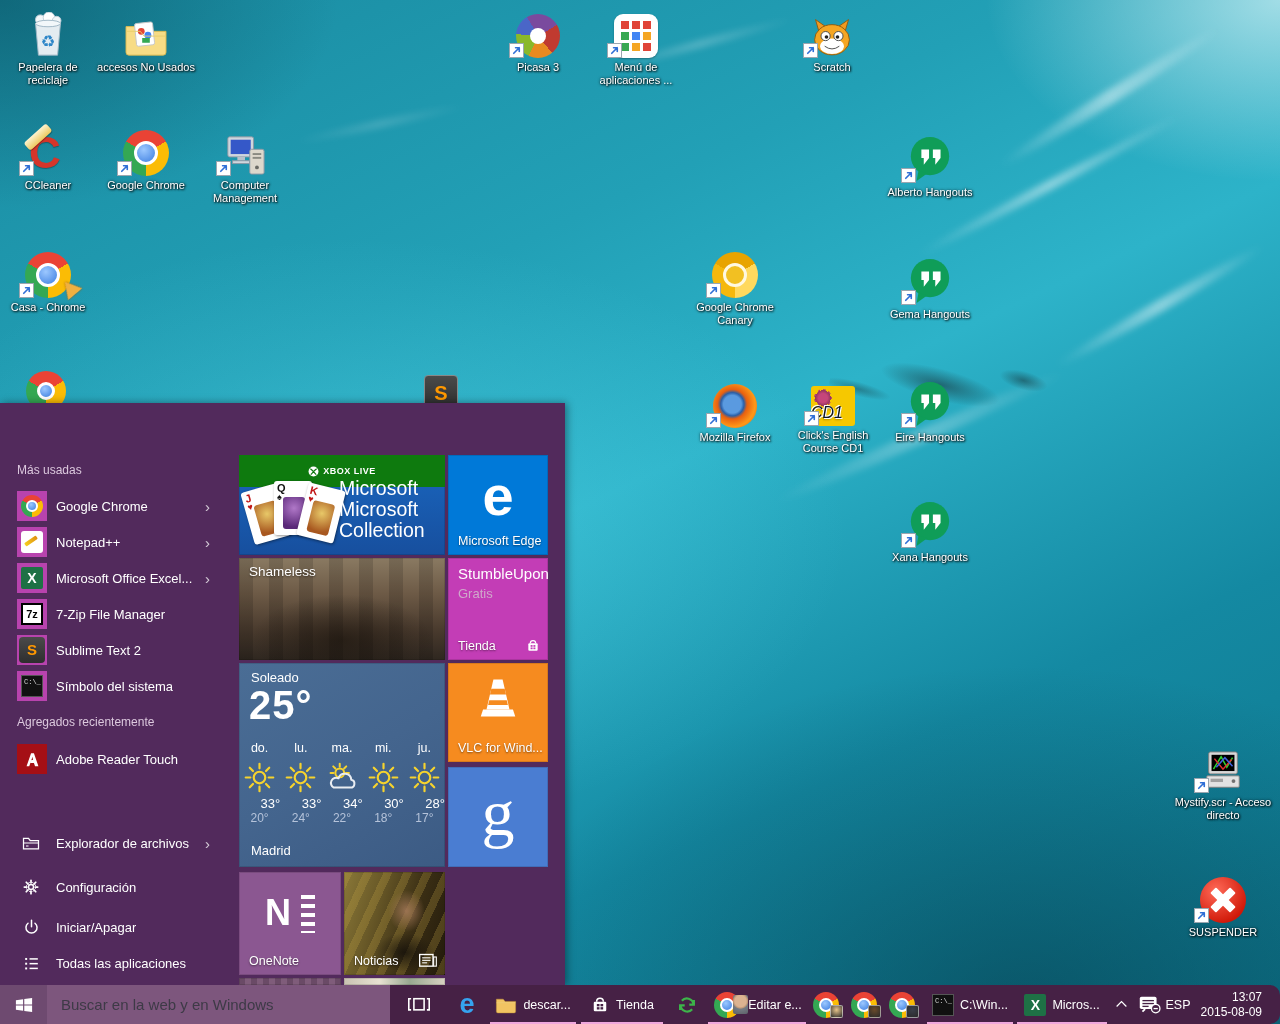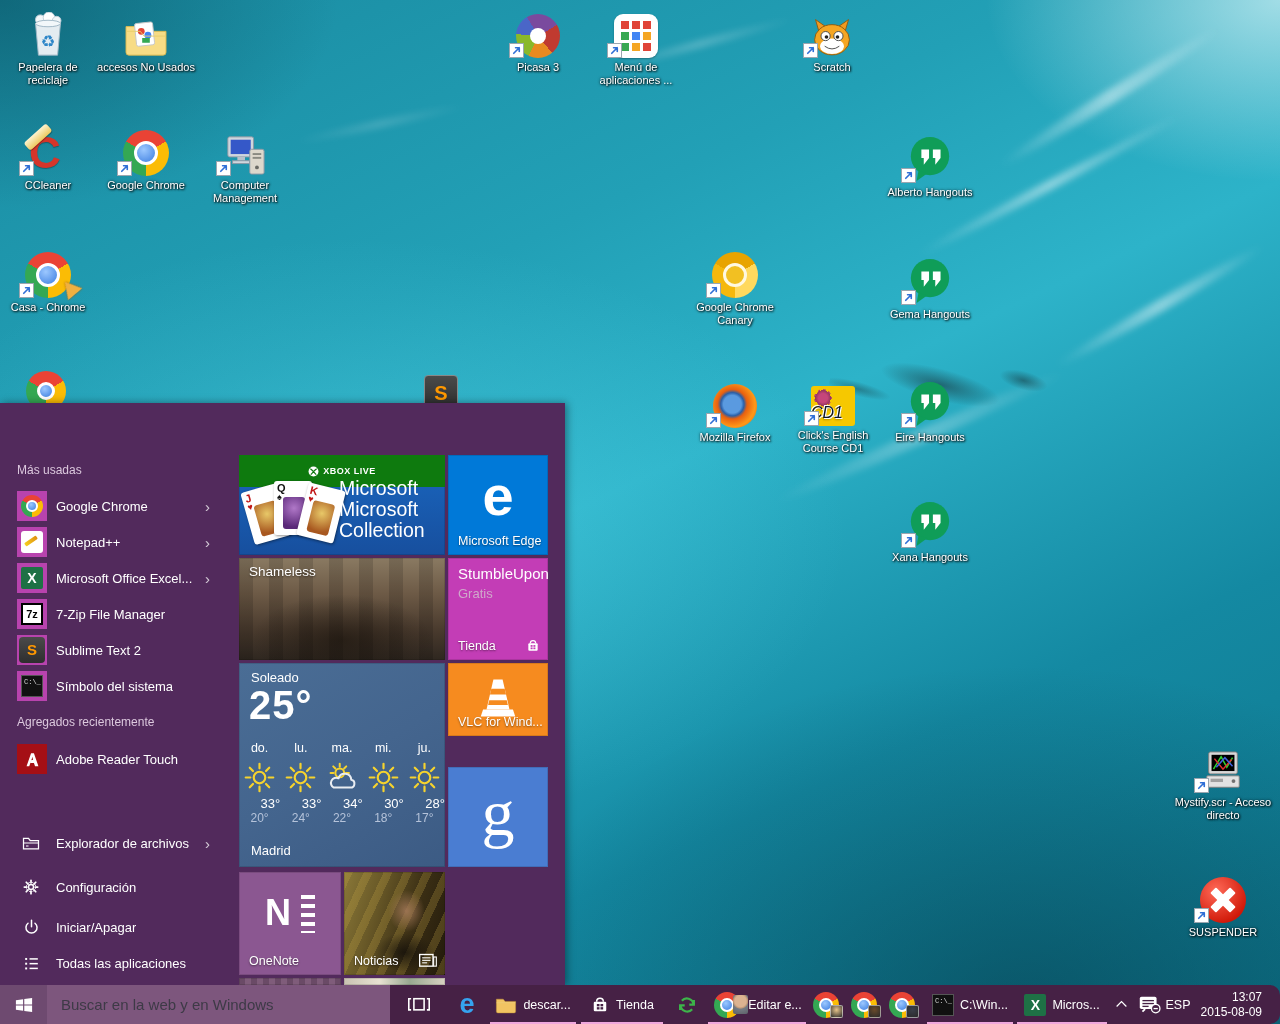--- a/index.html
+++ b/index.html
@@ -736,21 +736,21 @@
                 </g>
               </svg>
             </div>
     <div class="wx-h">28°</div>
     <div class="wx-l">17°</div>
           </div>
         </div>
       <div class="wx-city">Madrid</div>
     </div>
 
-    <div class="tile t-vlc" style="left:448px;top:260px;width:100px;height:73px">
+    <div class="tile t-vlc" style="left:448px;top:260px;width:100px;height:99px">
       <svg class="vlc-cone" viewBox="0 0 40 40" width="46" height="46">
         <path d="M16 4 h8 l6 26 H10 Z" fill="#fff"></path>
         <path d="M14.2 12 h11.6 l1.2 5 H13 Z" fill="#f68b1f"></path>
         <path d="M12.4 22 h15.2 l1 4 H11.4 Z" fill="#f68b1f"></path>
         <path d="M7 30 h26 l2 6 H5 Z" fill="#fff"></path>
       </svg>
       <div class="t-label">VLC for Wind...</div>
     </div>
 
     <div class="tile t-goog" style="left:448px;top:364px;width:100px;height:100px">

